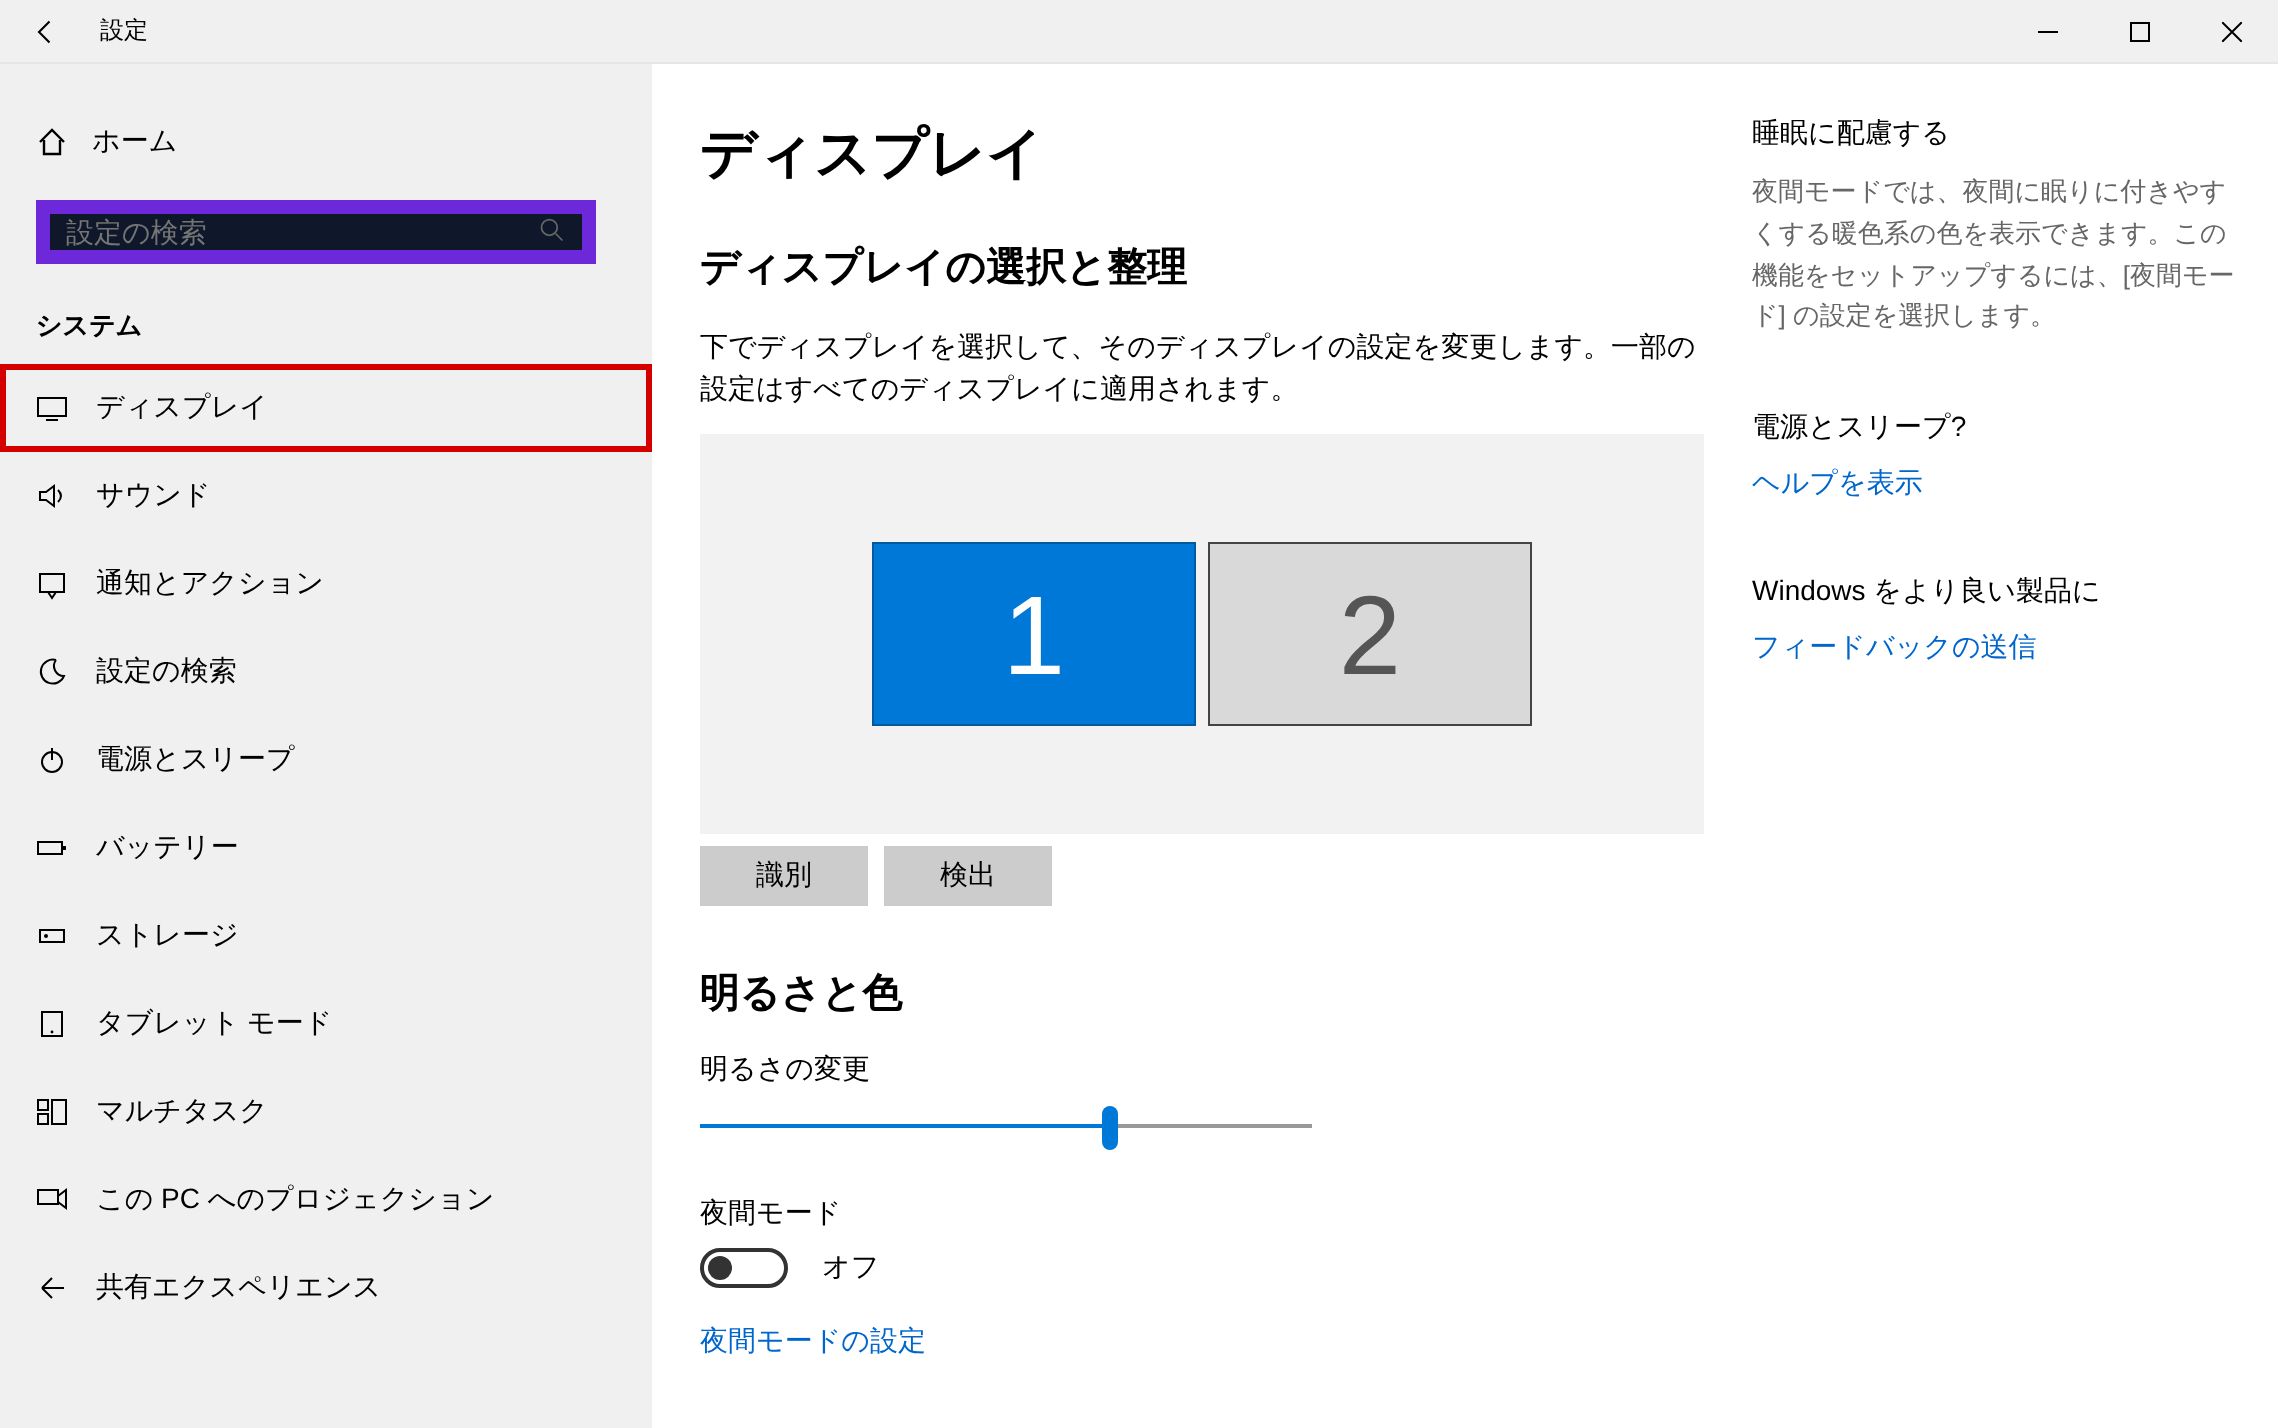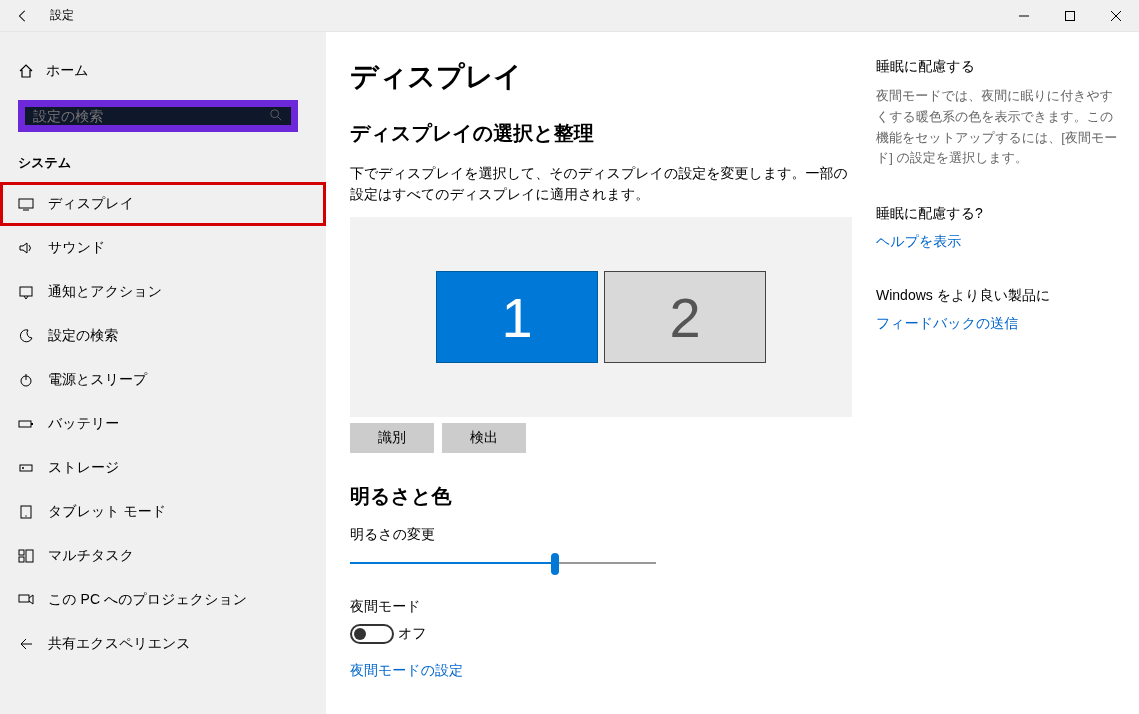--- a/index.html
+++ b/index.html
@@ -207,21 +207,21 @@
   position: absolute;
   top: 1px;
   left: 67%;
   width: 8px;
   height: 22px;
   background: #0078d7;
   border-radius: 4px;
   transform: translateX(-50%);
   cursor: pointer;
 }
-.toggle-row { display: flex; align-items: center; gap: 4px; margin-bottom: 18px; }
+.toggle-row { display: flex; align-items: center; gap: 17px; margin-bottom: 18px; }
 .toggle {
   width: 44px;
   height: 20px;
   border: 2px solid #333;
   border-radius: 10px;
   position: relative;
   cursor: pointer;
   background: #fff;
 }
 .toggle .knob {
@@ -426,21 +426,21 @@
       </div>
       <div class="link">夜間モードの設定</div>
     </div>
 
     <div class="aside">
       <div class="aside-block">
         <div class="aside-title">睡眠に配慮する</div>
         <div class="aside-text">夜間モードでは、夜間に眠りに付きやすくする暖色系の色を表示できます。この機能をセットアップするには、[夜間モード] の設定を選択します。</div>
       </div>
       <div class="aside-block">
-        <div class="aside-title">睡眠に配慮する?</div>
+        <div class="aside-title">電源とスリープ?</div>
         <div class="link">ヘルプを表示</div>
       </div>
       <div class="aside-block">
         <div class="aside-title">Windows をより良い製品に</div>
         <div class="link">フィードバックの送信</div>
       </div>
     </div>
   </div>
 </div>
 

